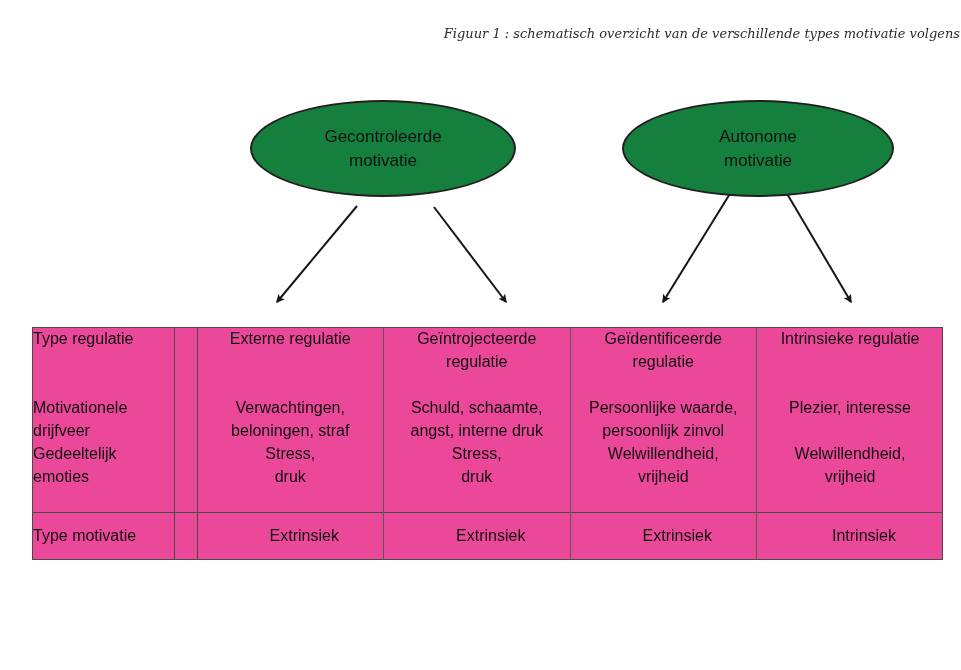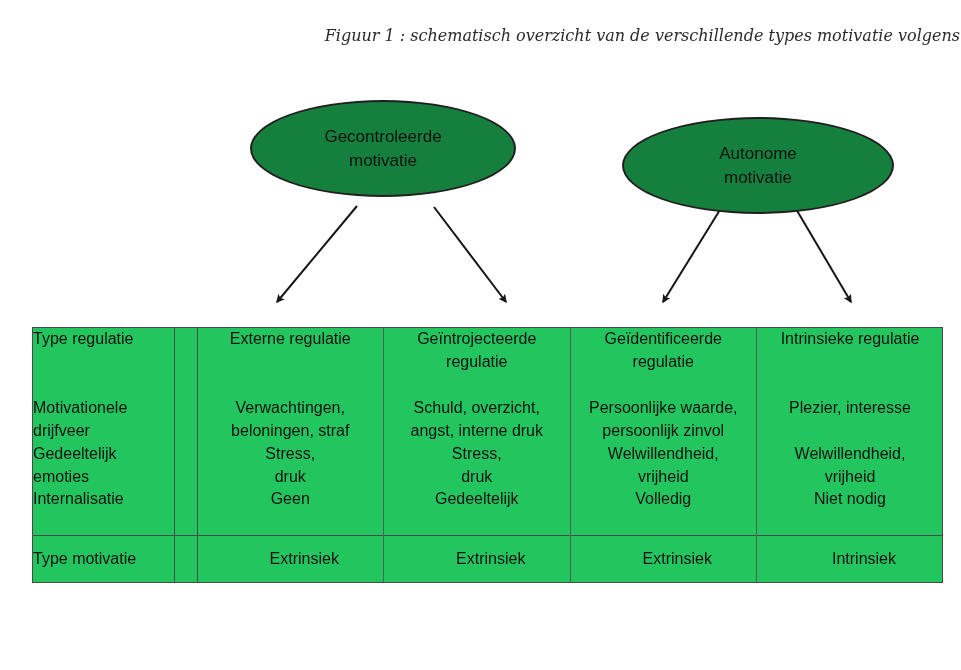--- a/index.html
+++ b/index.html
@@ -18,21 +18,21 @@
 
   
   #caption {
     position: absolute;
     left: 300px;
     top: 24px;
     width: 660px;
     text-align: right;
     font-family: "DejaVu Serif", serif;
     font-style: italic;
-    font-size: 16px;
+    font-size: 13px;
     line-height: 1.48;
     color: #2a2a2a;
   }
   #caption .cap-line { display: block; white-space: pre; }
 
   
   .ellipse {
     position: absolute;
     border: 2px solid #231f20;
     border-radius: 50%;
@@ -46,21 +46,21 @@
     color: #111111;
   }
   #ellipse-controlled {
     left: 250px;
     top: 100px;
     width: 262px;
     height: 93px;
   }
   #ellipse-autonomous {
     left: 622px;
-    top: 117px;
+    top: 100px;
     width: 268px;
     height: 93px;
   }
   .ellipse .ell-line { display: block; }
 
   
   #arrow-layer {
     position: absolute;
     left: 0; top: 0;
     width: 961px;
@@ -68,21 +68,21 @@
     pointer-events: none;
   }
 
   
   #matrix {
     position: absolute;
     left: 32px;
     top: 327px;
     width: 911px;
     border: 1.6px solid #4a4a4a;
-    background: #22c55e;
+    background: #ec4899;
     box-sizing: border-box;
   }
   #matrix table {
     width: 100%;
     border-collapse: collapse;
     table-layout: fixed;
   }
   #matrix td {
     vertical-align: top;
     padding: 0;
@@ -198,21 +198,21 @@
         <td class="cell-label vline-strong">
           <span class="txt-line">Motivationele</span>
           <span class="txt-line">drijfveer</span>
         </td>
         <td class="c-spacer vline-strong"></td>
         <td class="cell-data vline">
           <span class="txt-line">Verwachtingen,</span>
           <span class="txt-line">beloningen, straf</span>
         </td>
         <td class="cell-data vline">
-          <span class="txt-line">Schuld, overzicht,</span>
+          <span class="txt-line">Schuld, schaamte,</span>
           <span class="txt-line">angst, interne druk</span>
         </td>
         <td class="cell-data vline">
           <span class="txt-line">Persoonlijke waarde,</span>
           <span class="txt-line">persoonlijk zinvol</span>
         </td>
         <td class="cell-data">
           <span class="txt-line">Plezier, interesse</span>
           <span class="txt-line"></span>
         </td>
@@ -235,38 +235,20 @@
         <td class="cell-data vline">
           <span class="txt-line">Welwillendheid,</span>
           <span class="txt-line">vrijheid</span>
         </td>
         <td class="cell-data">
           <span class="txt-line">Welwillendheid,</span>
           <span class="txt-line">vrijheid</span>
         </td>
       </tr>
 
-      <tr class="row-body">
-        <td class="cell-label vline-strong">
-          <span class="txt-line">Internalisatie</span>
-        </td>
-        <td class="c-spacer vline-strong"></td>
-        <td class="cell-data vline">
-          <span class="txt-line">Geen</span>
-        </td>
-        <td class="cell-data vline">
-          <span class="txt-line">Gedeeltelijk</span>
-        </td>
-        <td class="cell-data vline">
-          <span class="txt-line">Volledig</span>
-        </td>
-        <td class="cell-data">
-          <span class="txt-line">Niet nodig</span>
-        </td>
-      </tr>
 
       <tr class="spacer-row">
         <td class="vline-strong"></td>
         <td class="vline-strong"></td>
         <td class="vline"></td>
         <td class="vline"></td>
         <td class="vline"></td>
         <td></td>
       </tr>
 

